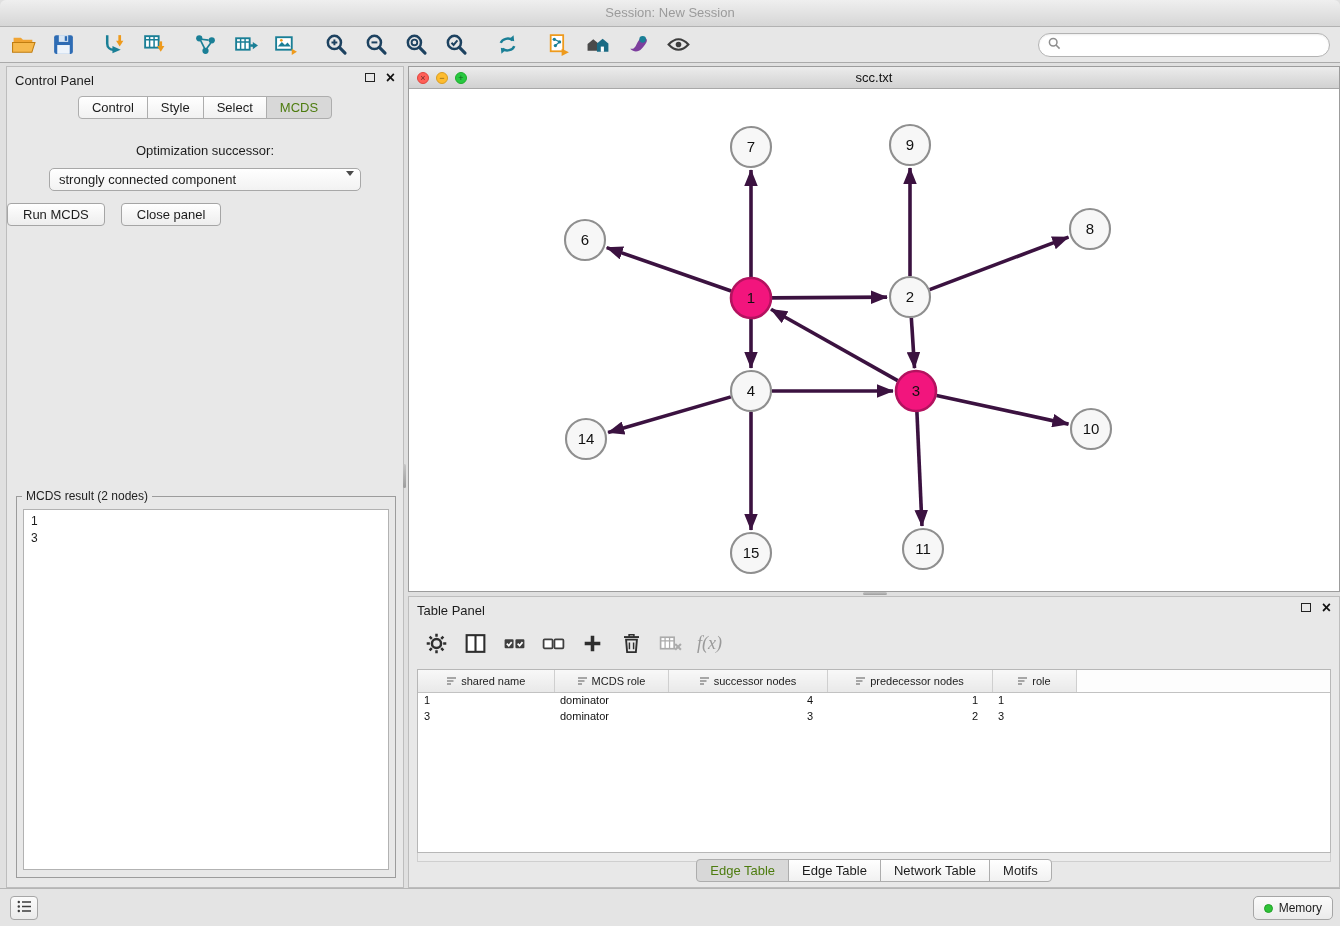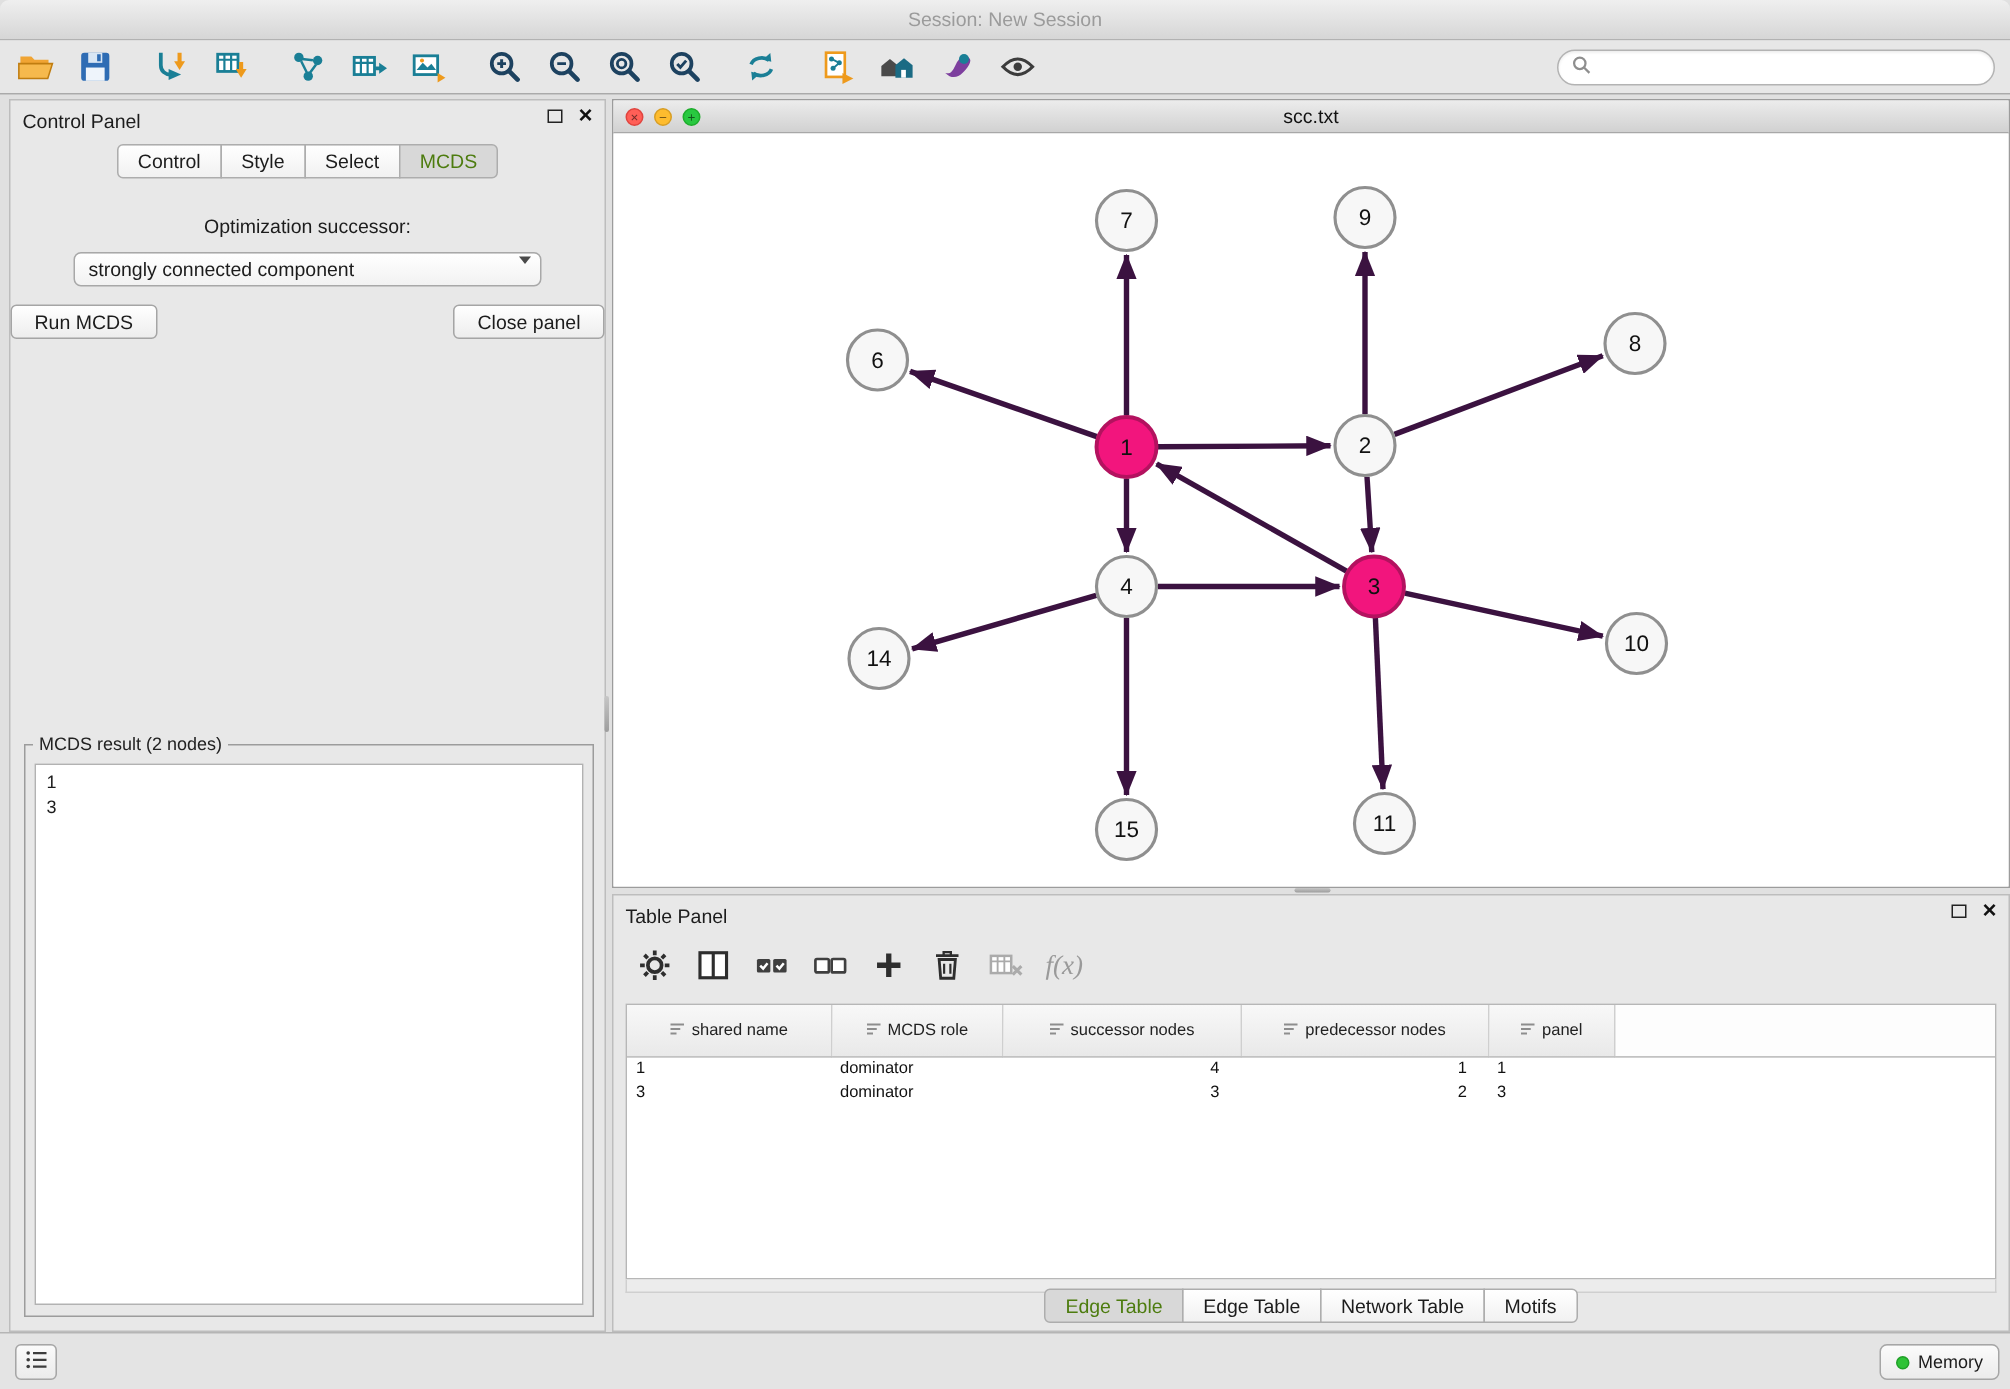--- a/index.html
+++ b/index.html
@@ -29,21 +29,21 @@
   .cp-tabs{display:flex;justify-content:center;margin-top:8px}
   .tab{padding:3px 13px;font-size:13px;background:linear-gradient(#fff,#f1f1f1);border:1px solid #adadad;margin-left:-1px;color:#1c1c1c;cursor:pointer;white-space:nowrap}
   .tab:first-child{border-radius:4px 0 0 4px;margin-left:0}
   .tab:last-child{border-radius:0 4px 4px 0}
   .tab.active{background:#d8d8d8;color:#4d7c0f}
   .opt-label{text-align:center;margin-top:24px;font-size:13px}
   .dropdown{position:relative;margin:10px auto 0;width:312px;height:23px;background:linear-gradient(#fff,#f2f2f2);border:1px solid #a8a8a8;border-radius:5px;line-height:21px;padding:0 26px 0 9px;font-size:13px;cursor:pointer;white-space:nowrap;overflow:hidden}
   .dd-arrows{position:absolute;right:6px;top:4px}
   .dd-arrows .up{width:0;height:0;border-left:4px solid transparent;border-right:4px solid transparent;border-bottom:5px solid #4a4a4a;margin-bottom:3px}
   .dd-arrows .down{width:0;height:0;border-left:4px solid transparent;border-right:4px solid transparent;border-top:5px solid #4a4a4a}
-  .btn-row{display:flex;justify-content:space-between;gap:16px;margin-top:12px}
+  .btn-row{display:flex;justify-content:flex-start;gap:16px;margin-top:12px}
   .btn{height:23px;padding:0 15px;background:linear-gradient(#fff,#ededed);border:1px solid #a5a5a5;border-radius:4px;font-size:13px;font-family:"Liberation Sans",sans-serif;color:#1c1c1c;cursor:pointer}
   .result-box{position:absolute;left:9px;top:429px;width:380px;height:382px;border:1px solid #9c9c9c}
   .result-legend{position:absolute;top:-8px;left:5px;background:#e8e8e8;padding:0 4px;font-size:12px;color:#222}
   .result-list{position:absolute;left:6px;right:6px;top:12px;bottom:7px;background:#fff;border:1px solid #b2b2b2;padding:3px 7px;font-size:12px;line-height:17px;overflow:auto}
 
   
   .v-split{position:absolute;left:402px;top:66px;width:6px;height:822px}
   .v-split::after{content:"";position:absolute;top:398px;left:1px;width:3px;height:24px;background:linear-gradient(#c6c6c6,#9d9d9d);border-radius:2px}
   .h-split{position:absolute;left:408px;top:592px;width:932px;height:4px}
   .h-split::after{content:"";position:absolute;left:455px;top:0;width:24px;height:3px;background:linear-gradient(#c6c6c6,#9d9d9d);border-radius:2px}
@@ -59,21 +59,21 @@
   .nw-canvas{position:absolute;left:0;top:22px;right:0;bottom:0;background:#fff;overflow:hidden}
   #network-svg text{font-family:"Liberation Sans",sans-serif;font-size:15px}
 
   
   .table-panel{position:absolute;left:408px;top:596px;width:932px;height:292px;background:#e8e8e8;border:1px solid #bdbdbd}
   .tp-toolbar{position:absolute;left:14px;top:30px;height:32px;display:flex;align-items:center;gap:12px}
   .tp-icon{display:inline-flex;width:27px;height:27px;align-items:center;justify-content:center;cursor:pointer}
   .fx{font-family:"Liberation Serif",serif;font-style:italic;font-size:18px;color:#9a9a9a}
   .table-wrap{position:absolute;left:8px;right:8px;top:72px;height:184px;background:#fff;border:1px solid #b7b7b7;overflow:hidden}
   table{border-collapse:collapse;width:100%;font-size:11px;table-layout:fixed}
-  th{height:34px;background:linear-gradient(#f8f8f8,#e9e9e9);border-right:1px solid #cfcfcf;border-bottom:1px solid #c2c2c2;font-weight:400;text-align:center;white-space:nowrap;overflow:hidden;color:#222;cursor:pointer}
+  th{height:22px;background:linear-gradient(#f8f8f8,#e9e9e9);border-right:1px solid #cfcfcf;border-bottom:1px solid #c2c2c2;font-weight:400;text-align:center;white-space:nowrap;overflow:hidden;color:#222;cursor:pointer}
   th.filler{border-right:none;background:#fdfdfd;cursor:default}
   .sort-ic{margin-right:4px;vertical-align:-1px}
   td{height:16px;white-space:nowrap;overflow:hidden;color:#111}
   td.c0,td.c1,td.c4{padding-left:6px;text-align:left}
   td.c2,td.c3{padding-right:14px;text-align:right}
   .h-scroll{position:absolute;left:8px;right:8px;top:256px;height:9px;background:#ececec;border:1px solid #cfcfcf;border-top:none}
   .tp-tabs{position:absolute;left:0;right:0;bottom:5px;display:flex;justify-content:center}
 
   
   .statusbar{position:absolute;left:0;bottom:0;width:100%;height:38px;background:#e4e4e4;border-top:1px solid #b5b5b5}
@@ -427,21 +427,21 @@
                   <path d="M1 2h9M1 5h6.5M1 8h4" stroke="#8d8d8d" stroke-width="1.3"></path>
                 </svg><span>MCDS role</span></th>
               <th><svg class="sort-ic" width="11" height="10" viewBox="0 0 11 10">
                   <path d="M1 2h9M1 5h6.5M1 8h4" stroke="#8d8d8d" stroke-width="1.3"></path>
                 </svg><span>successor nodes</span></th>
               <th><svg class="sort-ic" width="11" height="10" viewBox="0 0 11 10">
                   <path d="M1 2h9M1 5h6.5M1 8h4" stroke="#8d8d8d" stroke-width="1.3"></path>
                 </svg><span>predecessor nodes</span></th>
               <th><svg class="sort-ic" width="11" height="10" viewBox="0 0 11 10">
                   <path d="M1 2h9M1 5h6.5M1 8h4" stroke="#8d8d8d" stroke-width="1.3"></path>
-                </svg><span>panel</span></th>
+                </svg><span>role</span></th>
               <th class="filler"></th>
             </tr>
           </thead>
         <tbody id="table-body">
             <tr>
               <td class="c0">1</td>
               <td class="c1">dominator</td>
               <td class="c2">4</td>
               <td class="c3">1</td>
               <td class="c4">1</td>

